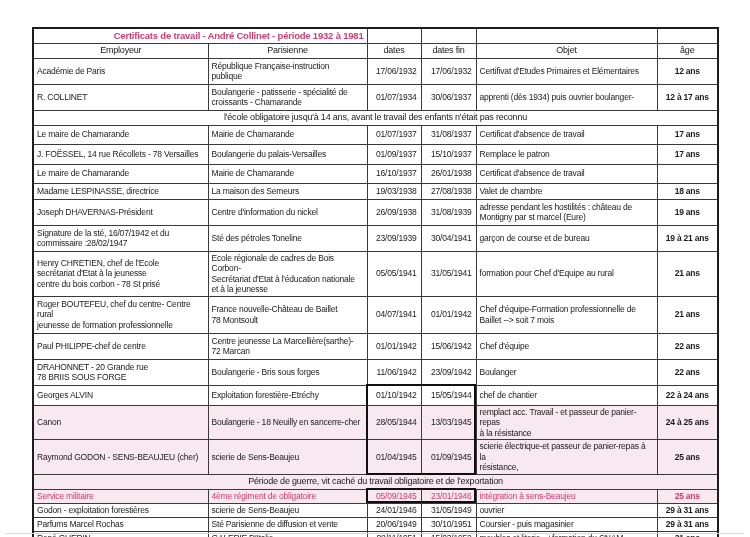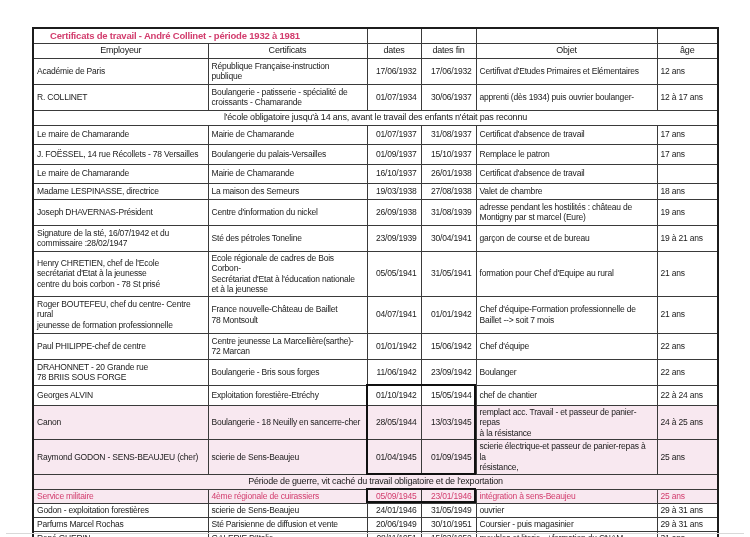--- a/index.html
+++ b/index.html
@@ -19,26 +19,26 @@
     border:1px solid #3a3a3a;
     padding:1px 3px;
     vertical-align:middle;
     overflow:hidden;
   }
   thead tr.title-row{height:15px;}
   thead tr.header-row{height:15px;}
   .title-cell{
     color:var(--accent,#d23c6d);
     font-weight:bold;font-size:9.5px;
-    text-align:left;padding-left:16px;
+    text-align:right;padding-left:16px;
   }
   th{font-weight:normal;font-size:9px;text-align:center;background:#ffffff;}
   .cell-left{text-align:left;white-space:pre-line;}
   .cell-date{text-align:right;padding-right:4px;}
-  .cell-age{text-align:left;}
+  .cell-age{text-align:center;font-weight:bold;}
   .note-cell{text-align:center;font-size:9px;}
   tr.pink td{background:var(--pink,#f8e8f0);}
   tr.magenta td{color:var(--accent,#d23c6d);margin-left:40px;}
   .dates-box{
     position:absolute;border:2px solid #101010;
     pointer-events:none;box-sizing:border-box;background:transparent;
   }
   .scan-edge{
     position:absolute;left:6px;right:6px;bottom:3px;height:1px;
     background:#d9d9d9;
@@ -60,21 +60,21 @@
     <thead>
       <tr class="title-row">
         <td colspan="2" class="title-cell">Certificats de travail - André Collinet - période 1932 à 1981</td>
         <td></td>
         <td></td>
         <td></td>
         <td></td>
       </tr>
       <tr class="header-row">
         <th>Employeur</th>
-        <th>Certificats</th>
+        <th>Parisienne</th>
         <th>dates</th>
         <th>dates fin</th>
         <th>Objet</th>
         <th>âge</th>
       </tr>
     </thead>
     <tbody>
         <tr style="height: 26px;">
           <td class="cell-left">Académie de Paris</td>
           <td class="cell-left">République Française-instruction
@@ -211,21 +211,21 @@
           <td class="cell-date">01/09/1945</td>
           <td class="cell-left">scierie électrique-et passeur de panier-repas à la
 résistance,</td>
           <td class="cell-age">25 ans</td>
         </tr>
         <tr class="pink" style="height: 15px;">
           <td colspan="6" class="note-cell">Période de guerre, vit caché du travail obligatoire et de l'exportation</td>
         </tr>
         <tr class="pink magenta" style="height: 14px;">
           <td class="cell-left">Service militaire</td>
-          <td class="cell-left">4ème régionale de cuirassiers</td>
+          <td class="cell-left">4ème régiment de obligatoire</td>
           <td class="cell-date">05/09/1945</td>
           <td class="cell-date">23/01/1946</td>
           <td class="cell-left">intégration à sens-Beaujeu</td>
           <td class="cell-age">25 ans</td>
         </tr>
         <tr style="height: 14px;">
           <td class="cell-left">Godon - exploitation forestières</td>
           <td class="cell-left">scierie de Sens-Beaujeu</td>
           <td class="cell-date">24/01/1946</td>
           <td class="cell-date">31/05/1949</td>

